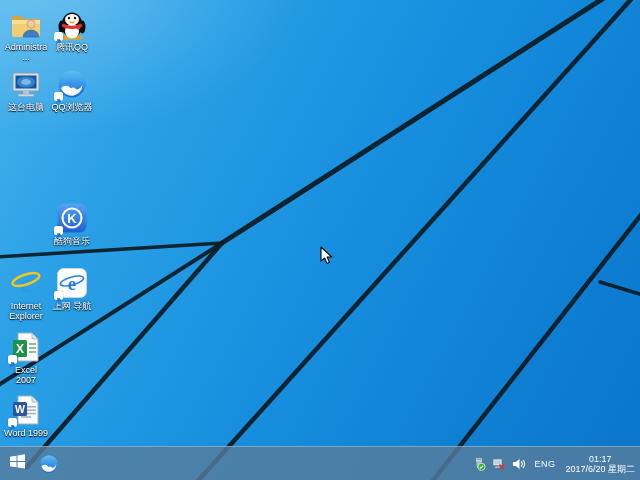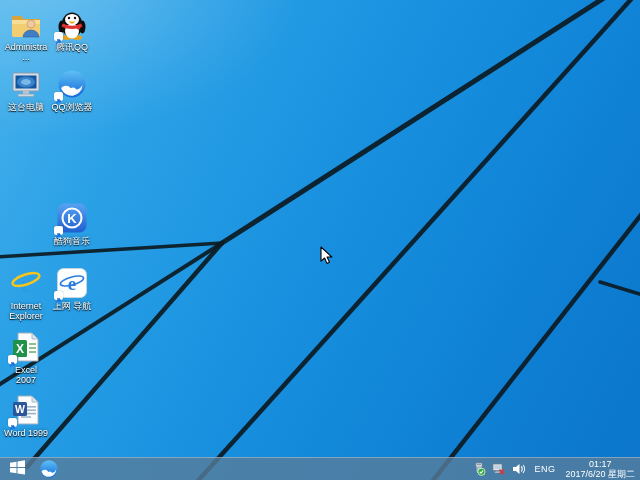--- a/index.html
+++ b/index.html
@@ -12,21 +12,21 @@
   
   .cell{position:absolute;width:44px;text-align:center;cursor:default;}
   .c1{left:4px}.c2{left:50px}
   .r1{top:8px}.r2{top:68px}.r3{top:136px}.r4{top:202px}.r5{top:267px}.r6{top:331px}.r7{top:394px}
   .ic{width:32px;height:32px;margin:0 auto;position:relative;}
   .lbl{margin-top:2px;font-size:9px;line-height:10px;color:#fff;
        text-shadow:0 1px 1px rgba(0,0,0,.95),0 0 3px rgba(0,0,0,.6);word-wrap:break-word;}
   .badge{position:absolute;left:-2px;bottom:-1px;width:9px;height:9px;background:#fff;
          border-radius:2px;box-shadow:0 0 1px rgba(0,0,0,.5);}
   
-  #taskbar{position:absolute;left:0;bottom:0;width:640px;height:23px;box-sizing:border-box;
+  #taskbar{position:absolute;left:0;bottom:0;width:640px;height:34px;box-sizing:border-box;
            background:rgba(88,125,155,.8);border-top:1px solid rgba(255,255,255,.3);
            display:flex;align-items:center;}
   #start-btn{width:34px;height:22px;display:flex;align-items:center;justify-content:center;}
   .task-ic{width:30px;height:22px;display:flex;align-items:center;justify-content:center;}
   #tray{margin-left:auto;display:flex;align-items:center;gap:6px;padding-right:5px;height:100%;}
   .tray-ic{display:flex;align-items:center;}
   #lang{color:#fff;font-size:9px;letter-spacing:.5px;padding:0 2px;}
   #clock{color:#fff;font-size:9px;text-align:center;line-height:10px;padding-left:2px;}
   #cursor{position:absolute;left:320px;top:246px;}
 </style>

